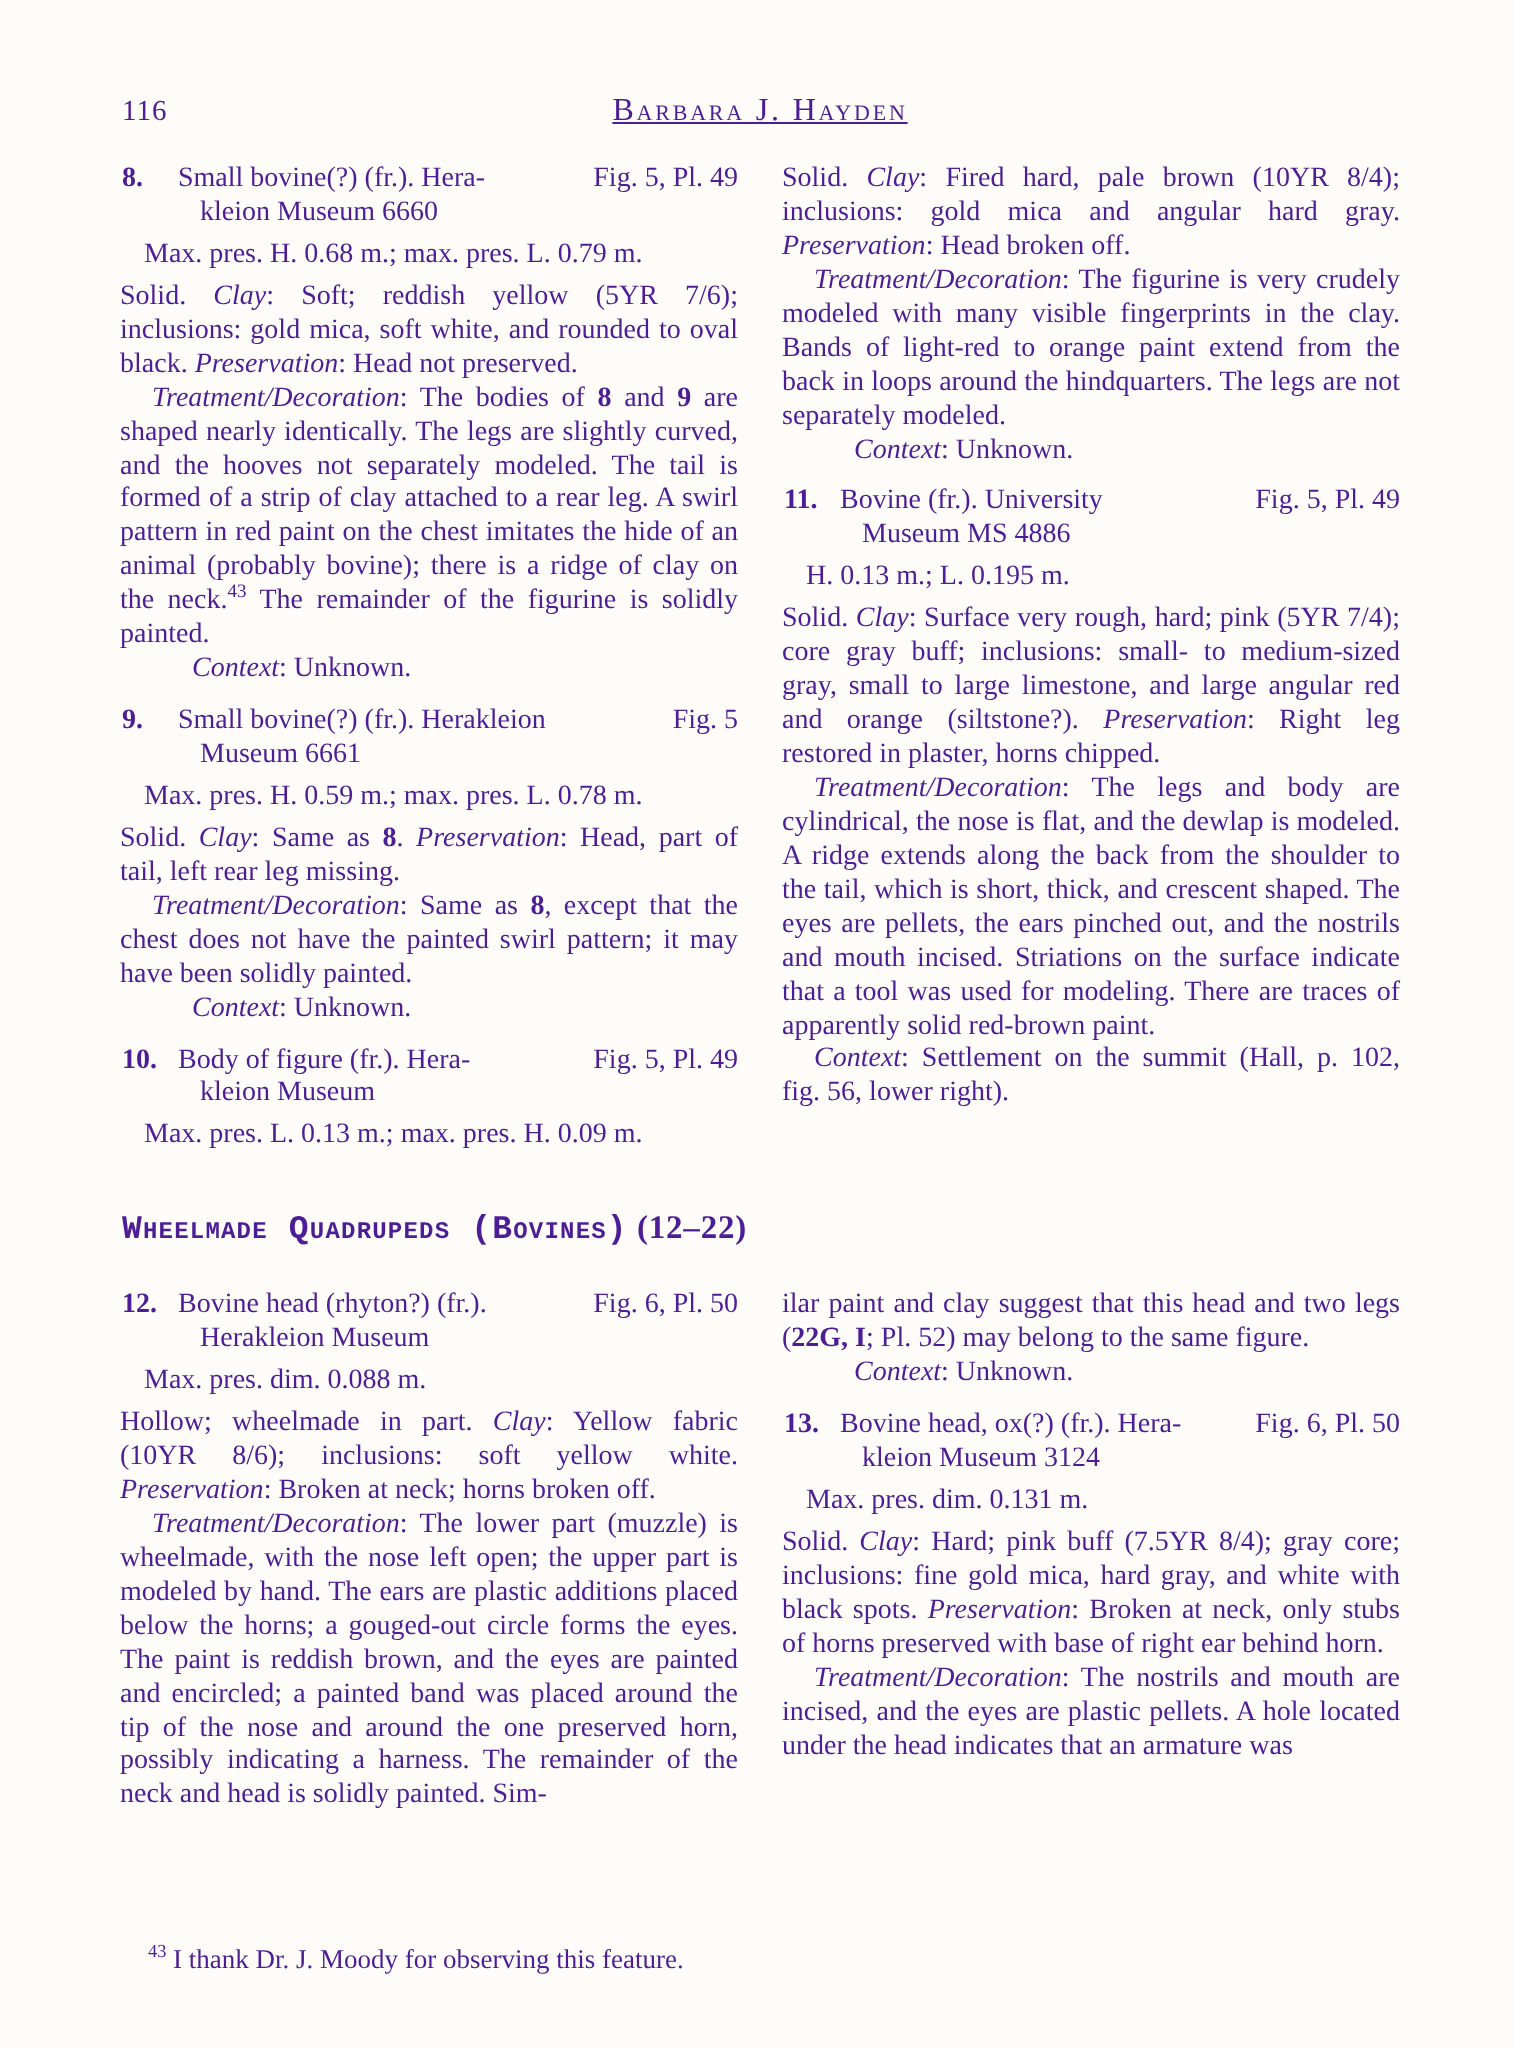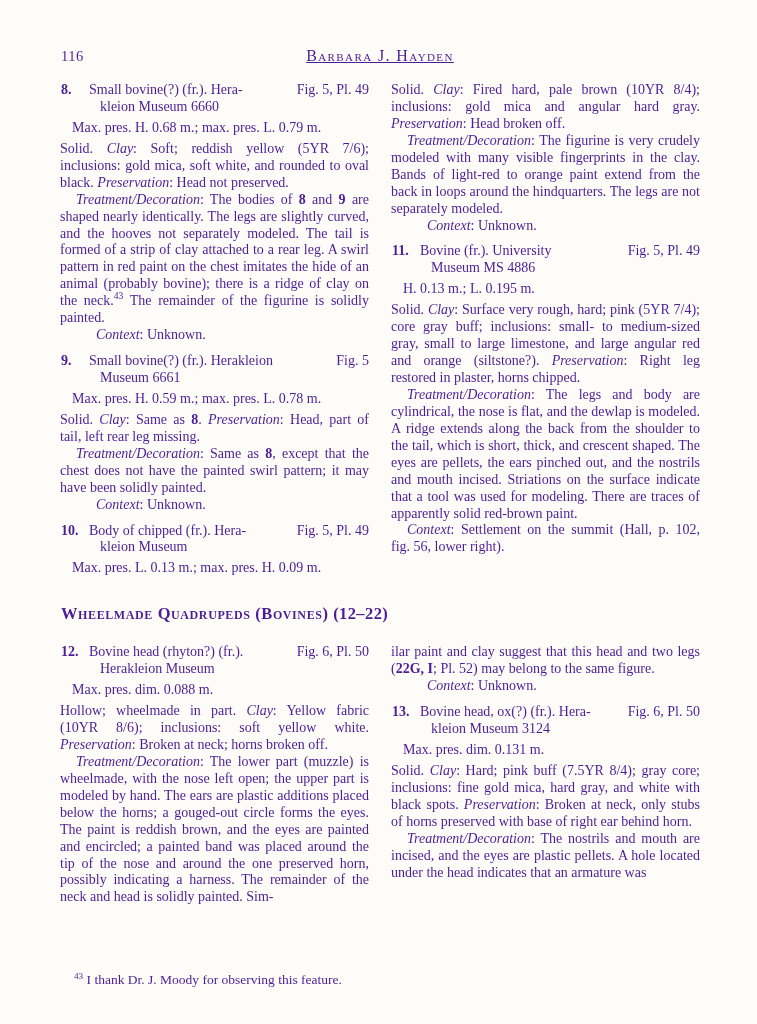--- a/index.html
+++ b/index.html
@@ -35,21 +35,21 @@
 
   .italic { font-style: italic; }
   .bold { font-weight: bold; }
   .smallcaps { font-variant: small-caps; }
   sup.fnref { font-size: 0.68em; line-height: 0; }
 
   .section-heading {
     margin: 23px 0 20px 1px;
     font-size: 16.5px; letter-spacing: 0.4px;
   }
-  .section-heading .smallcaps { letter-spacing: 0.6px; }
+  .section-heading .smallcaps { letter-spacing: 0.6px; font-family: Liberation Mono, monospace; }
 
   .footnote {
     position: absolute; left: 74px; bottom: 36px;
     font-size: 13.5px;
     margin-top: 42px;
   }
 </style>
 </head>
 <body>
 
@@ -82,21 +82,21 @@
           </span>
           <span class="entry-fig">Fig. 5</span>
         </div>
         <div class="measurement">Max. pres. H. 0.59 m.; max. pres. L. 0.78 m.</div>
         <div class="para ind0">Solid. <span class="italic">Clay</span>: Same as <span class="bold">8</span>. <span class="italic">Preservation</span>: Head, part of tail, left rear leg missing.</div>
         <div class="para ind1"><span class="italic">Treatment/Decoration</span>: Same as <span class="bold">8</span>, except that the chest does not have the painted swirl pattern; it may have been solidly painted.</div>
         <div class="para ind2"><span class="italic">Context</span>: Unknown.</div>
         <div class="entry-head">
           <span class="entry-num">10.</span>
           <span class="entry-title">
-            <span class="title-line">Body of chipped (fr.). Hera-</span>
+            <span class="title-line">Body of figure (fr.). Hera-</span>
             <span class="title-line cont">kleion Museum</span>
           </span>
           <span class="entry-fig">Fig. 5, Pl. 49</span>
         </div>
         <div class="measurement">Max. pres. L. 0.13 m.; max. pres. H. 0.09 m.</div>
       </div>
     <div class="col">
         <div class="para ind0">Solid. <span class="italic">Clay</span>: Fired hard, pale brown (10YR 8/4); inclusions: gold mica and angular hard gray. <span class="italic">Preservation</span>: Head broken off.</div>
         <div class="para ind1"><span class="italic">Treatment/Decoration</span>: The figurine is very crudely modeled with many visible fingerprints in the clay. Bands of light-red to orange paint extend from the back in loops around the hindquarters. The legs are not separately modeled.</div>
         <div class="para ind2"><span class="italic">Context</span>: Unknown.</div>

